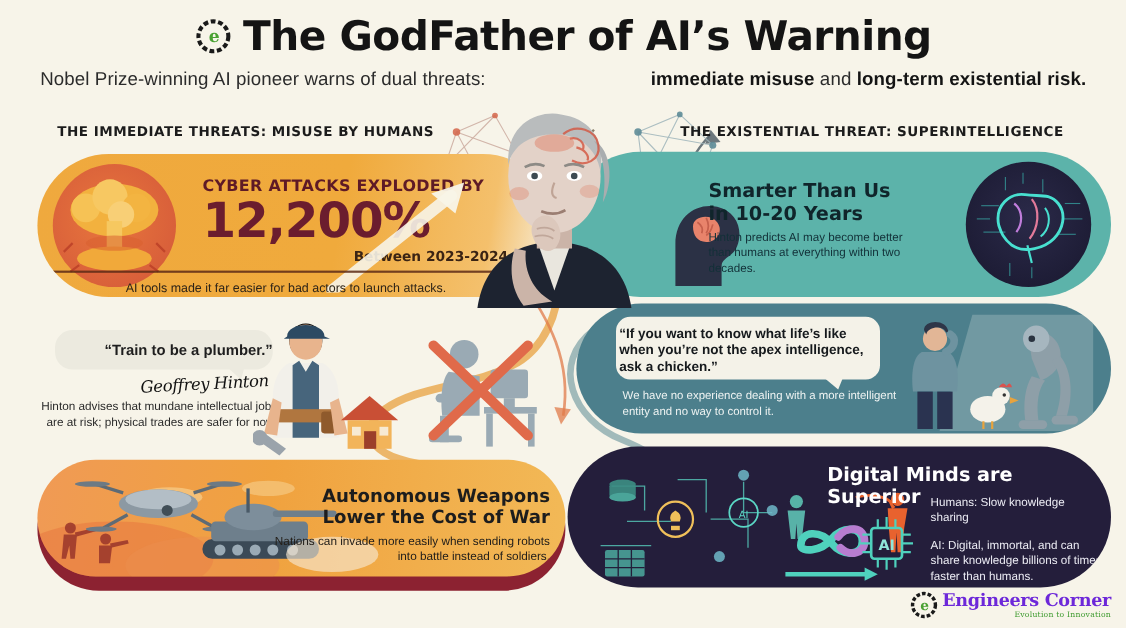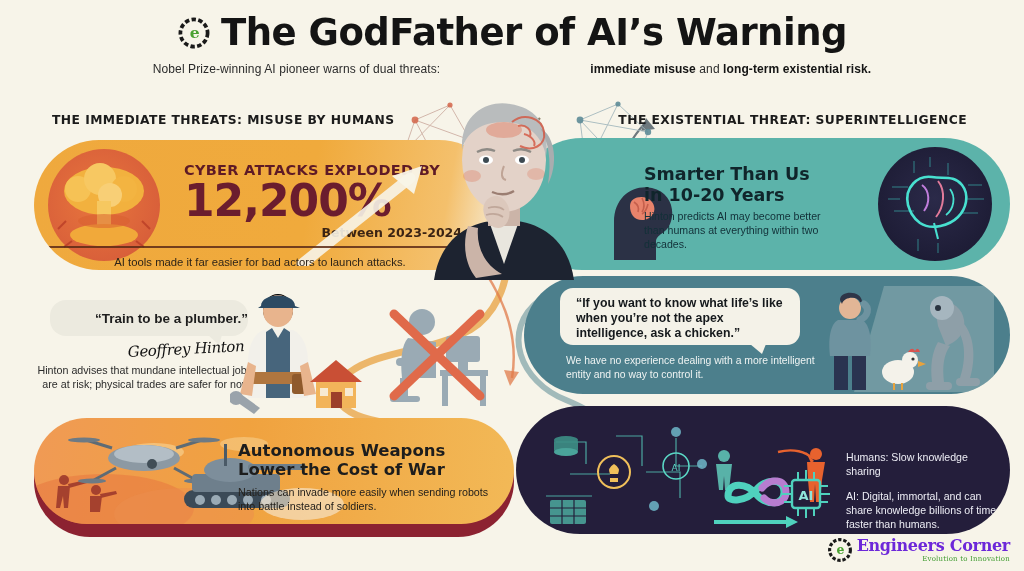--- a/index.html
+++ b/index.html
@@ -28,21 +28,21 @@
     font-weight: bold;
     font-size: 37px;
     letter-spacing: -0.5px;
     color: #141414;
     line-height: 1.05;
     white-space: nowrap;
     text-align: right;
   }
   .subtitle {
     margin-top: 9px;
-    font-size: 12px;
+    font-size: 17px;
     color: #2b2b2b;
     letter-spacing: 0.1px;
   }
   .subtitle .sub-left { margin-right: 150px; }
   .subtitle b { font-weight: bold; color: #141414; }
 
   
   .col-header {
     position: absolute;
     font-family: "DejaVu Sans", sans-serif;
@@ -117,21 +117,21 @@
   
   .card-weapons-base {
     left: 34px; top: 425px; width: 480px; height: 112px;
     border-radius: 56px; background: #8c2231;
   }
   .card-weapons {
     left: 34px; top: 418px; width: 480px; height: 106px;
     border-radius: 53px;
     background: linear-gradient(95deg, #f09a55 0%, #f0a23f 44%, #f1ad4a 70%, #f2b957 100%);
   }
-  .weapons-text { position: absolute; right: 14px; top: 24px; width: 262px; text-align: left; }
+  .weapons-text { position: absolute; right: 14px; top: 24px; width: 262px; text-align: right; }
   .weapons-title {
     font-family: "DejaVu Sans", sans-serif; font-weight: bold;
     font-size: 16.5px; line-height: 1.15; color: #1d1d1d;
   }
   .weapons-caption { margin-top: 6px; font-size: 10.7px; line-height: 1.3; color: #24201b; }
 
   
   .card-smarter {
     left: 516px; top: 138px; width: 494px; height: 132px;
     border-radius: 66px; background: #5cb3aa;
@@ -147,21 +147,21 @@
     border-radius: 50%; background: radial-gradient(circle at 50% 45%, #2b2a49 0%, #1d1c35 75%, #16152a 100%);
   }
 
   
   .card-chicken {
     left: 524px; top: 276px; width: 486px; height: 118px;
     border-radius: 59px; background: #4c7f8c;
   }
   .chicken-bubble {
     position: absolute; left: 36px; top: 12px; width: 240px; height: 57px;
-    background: #f4f2e8; border-radius: 13px; padding: 8px 16px;
+    background: #f4f2e8; border-radius: 13px; padding: 8px 3px;
   }
   .chicken-bubble:after {
     content: ""; position: absolute; right: 34px; bottom: -9px;
     border-left: 12px solid transparent; border-right: 4px solid transparent;
     border-top: 10px solid #f4f2e8;
   }
   .chicken-quote { font-size: 12.3px; font-weight: bold; line-height: 1.22; color: #15191c; }
   .chicken-caption {
     position: absolute; left: 42px; top: 78px; width: 250px;
     font-size: 10.4px; line-height: 1.3; color: #eef3f2;
@@ -595,20 +595,21 @@
           <path d="M30 44 v10"></path>
           <path d="M38 44 v8"></path>
         <path d="M16 22 h-8"></path>
           <path d="M16 30 h-10"></path>
           <path d="M16 38 h-8"></path>
         <path d="M44 22 h8"></path>
           <path d="M44 30 h10"></path>
           <path d="M44 38 h8"></path>
       </g>
     </svg>
+    <div class="digital-title">Digital Minds are Superior</div>
     <div class="digital-row r1">Humans: Slow knowledge sharing</div>
     <div class="digital-row r2">AI: Digital, immortal, and can share knowledge billions of times faster than humans.</div>
   </div>
 
   <div class="footer-logo">
     <svg class="footer-gear" viewBox="0 0 100 100">
       <circle cx="50" cy="50" r="40" fill="none" stroke="#1a1a1a" stroke-width="12" stroke-dasharray="13 7"></circle>
       <circle cx="52" cy="50" r="28" fill="#f7f4e9"></circle>
       <text x="52" y="67" font-family="DejaVu Serif, serif" font-size="48" font-weight="bold" fill="#4aa132" text-anchor="middle">e</text>
     </svg>

